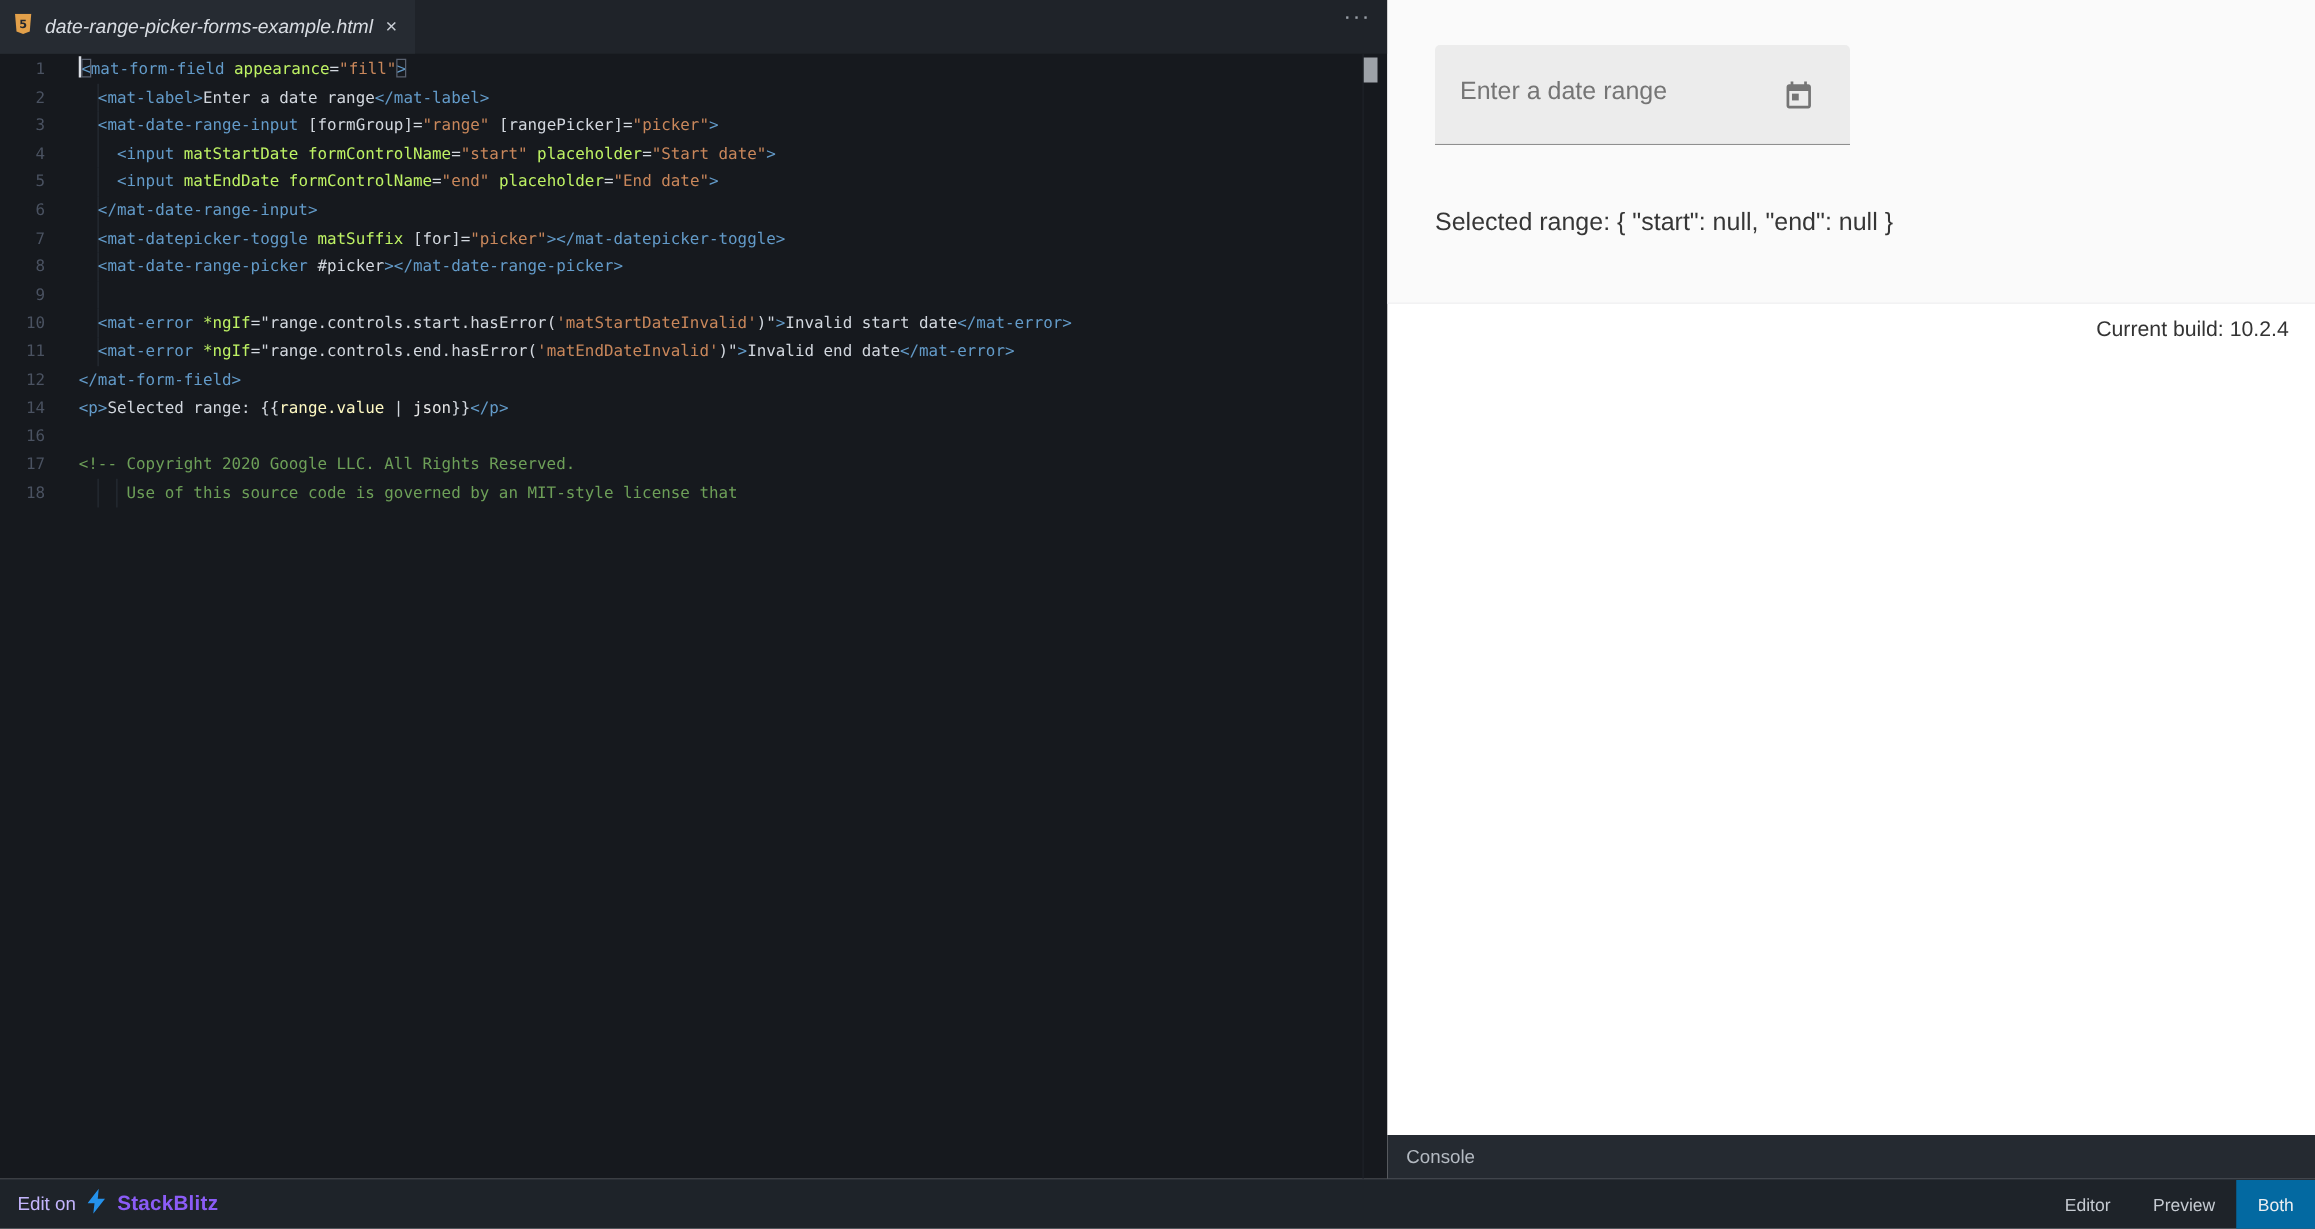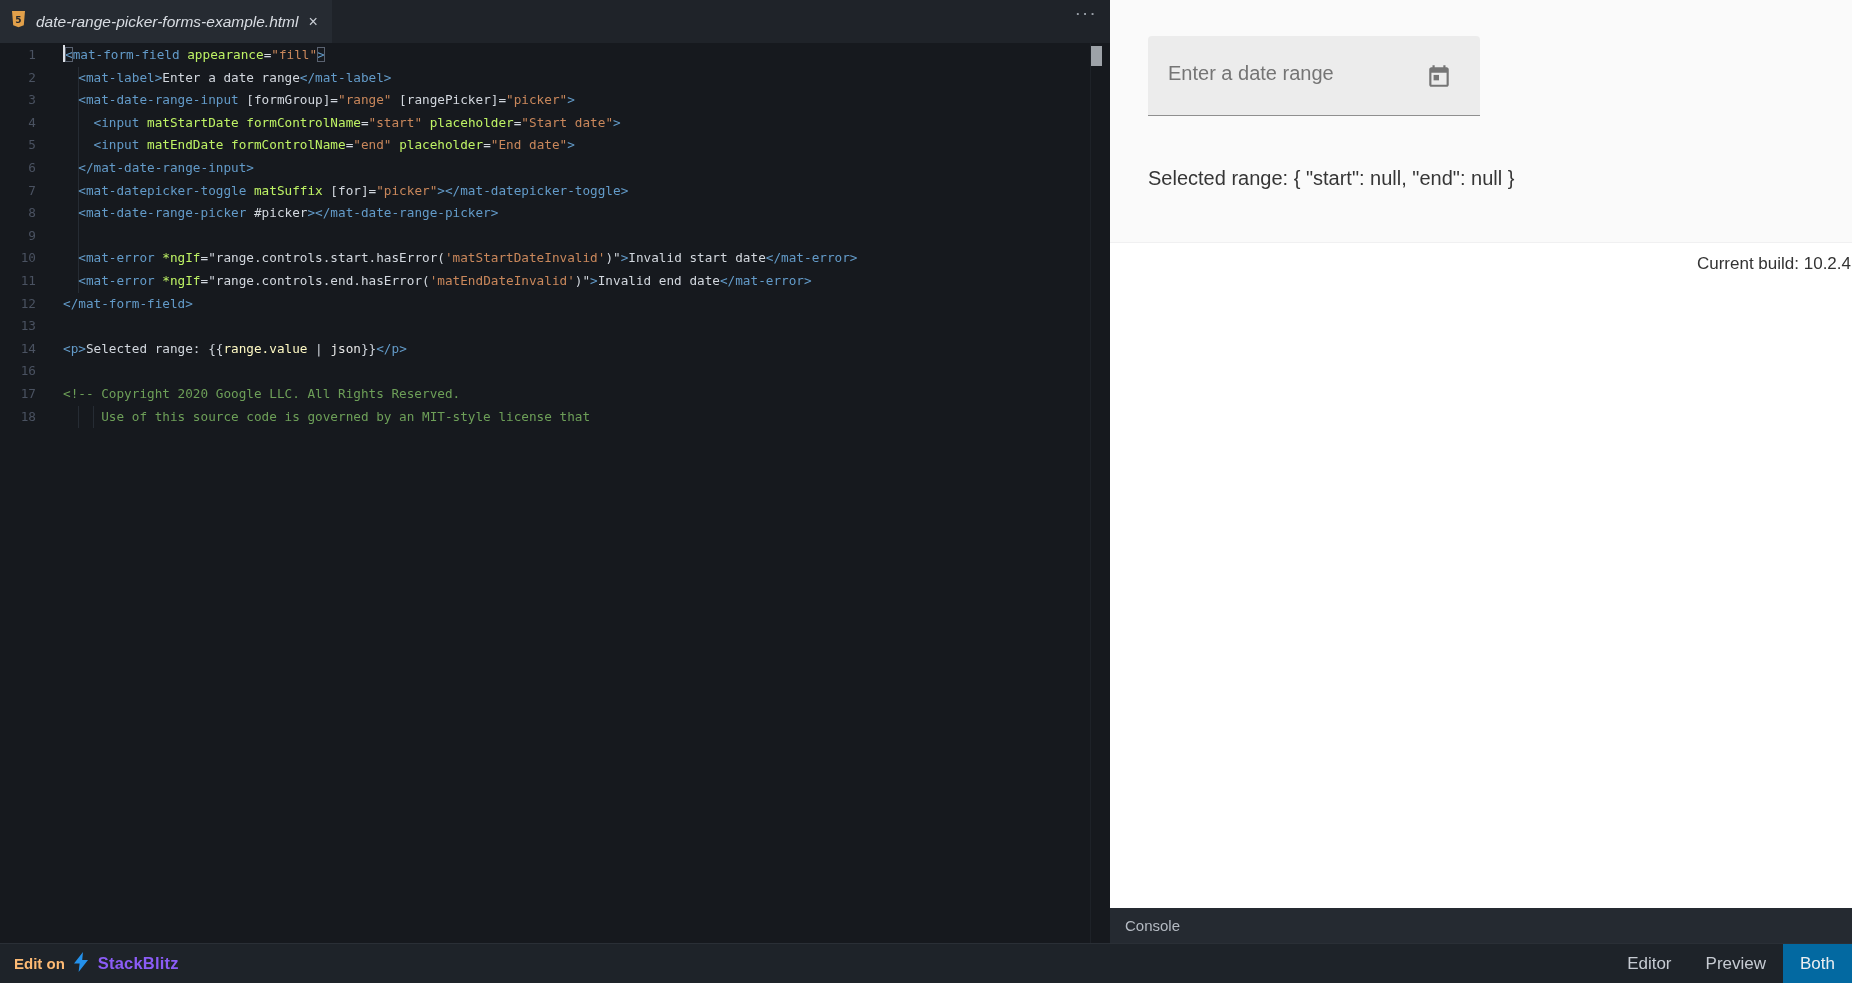--- a/index.html
+++ b/index.html
@@ -38,41 +38,41 @@
 
   
   .preview-pane { position:absolute; left:1110px; top:0; width:742px; height:908px; background:#FFFFFF; }
   .app-area { position:relative; width:100%; height:243px; background:#FAFAFA; border-bottom:1px solid #F0F0F1; }
   .form-field { position:absolute; left:38px; top:36px; width:332px; height:80px; background:#ECECEC;
                 border-radius:4px 4px 0 0; border-bottom:1px solid #8F8F8F; }
   .field-label { position:absolute; left:20px; top:26px; font-size:20px; color:#757575; }
   .calendar-btn { position:absolute; right:26px; top:25px; width:30px; height:30px; display:flex;
                   align-items:center; justify-content:center; }
   .selected-range { position:absolute; left:38px; top:167px; font-size:20px; color:#363636; }
-  .build-note { position:absolute; right:1px; top:254px; font-size:17px; color:#333333; }
+  .build-note { position:absolute; right:21px; top:254px; font-size:17px; color:#333333; }
 
   
   .console-bar { position:absolute; left:1110px; top:908px; width:832px; height:35px; background:#252A31;
                  display:flex; align-items:center; }
   .console-title { padding-left:15px; font-size:15px; color:#B4BAC2; }
   .console-right { margin-left:auto; display:flex; align-items:center; padding-right:12px; }
   .info-badge { width:17px; height:17px; border:1.5px solid #4E86CE; border-radius:50%; color:#4E86CE;
                 font-size:11px; display:flex; align-items:center; justify-content:center; font-weight:bold; }
   .info-count { color:#D5D9DE; font-size:15px; margin:0 10px 0 7px; }
   .console-div { width:1px; height:24px; background:#3A4049; margin-right:12px; }
   .chevron-up { width:22px; height:22px; display:flex; align-items:center; justify-content:center; }
 
   
   .footer { position:absolute; left:0; top:943px; width:1852px; height:40px; background:#1E2329;
             border-top:1px solid #2A2F36; display:flex; align-items:stretch; }
   .footer-left { display:flex; align-items:center; gap:9px; padding-left:14px; }
-  .edit-on { color:#fdba74; font-size:15px;font-weight:bold; }
+  .edit-on { color:#c4b5fd; font-size:15px; }
   .brand { color:#8b5cf6; font-size:16.5px; font-weight:bold; letter-spacing:.2px; }
   .view-tabs { margin-left:auto; display:flex; align-items:stretch; }
-  .vtab { display:flex; align-items:center; padding:0 17px; font-size:17px; color:#C6CBD2; }
+  .vtab { display:flex; align-items:center; padding:0 17px; font-size:14px; color:#C6CBD2; }
   .vtab.active { background:#0369a1; color:#EDEFF1; }
 </style>
 </head>
 <body>
 
 <div class="editor-pane">
   <div class="tabbar">
     <div class="tab">
       <span>
         <svg width="15" height="17" viewBox="0 0 15 17">
@@ -92,21 +92,20 @@
       <div class="line"><span class="ln">3</span><span class="guide g1"></span><span class="ltext"><span class="t">  &lt;mat-date-range-input</span><span class="p"> [formGroup]=</span><span class="s">"range"</span><span class="p"> [rangePicker]=</span><span class="s">"picker"</span><span class="t">&gt;</span></span></div>
       <div class="line"><span class="ln">4</span><span class="guide g1"></span><span class="ltext"><span class="t">    &lt;input</span><span class="p"> </span><span class="a">matStartDate</span><span class="p"> </span><span class="a">formControlName</span><span class="p">=</span><span class="s">"start"</span><span class="p"> </span><span class="a">placeholder</span><span class="p">=</span><span class="s">"Start date"</span><span class="t">&gt;</span></span></div>
       <div class="line"><span class="ln">5</span><span class="guide g1"></span><span class="ltext"><span class="t">    &lt;input</span><span class="p"> </span><span class="a">matEndDate</span><span class="p"> </span><span class="a">formControlName</span><span class="p">=</span><span class="s">"end"</span><span class="p"> </span><span class="a">placeholder</span><span class="p">=</span><span class="s">"End date"</span><span class="t">&gt;</span></span></div>
       <div class="line"><span class="ln">6</span><span class="guide g1"></span><span class="ltext"><span class="t">  &lt;/mat-date-range-input&gt;</span></span></div>
       <div class="line"><span class="ln">7</span><span class="guide g1"></span><span class="ltext"><span class="t">  &lt;mat-datepicker-toggle</span><span class="p"> </span><span class="a">matSuffix</span><span class="p"> [for]=</span><span class="s">"picker"</span><span class="t">&gt;&lt;/mat-datepicker-toggle&gt;</span></span></div>
       <div class="line"><span class="ln">8</span><span class="guide g1"></span><span class="ltext"><span class="t">  &lt;mat-date-range-picker</span><span class="p"> #picker</span><span class="t">&gt;&lt;/mat-date-range-picker&gt;</span></span></div>
       <div class="line"><span class="ln">9</span><span class="guide g1"></span><span class="ltext"></span></div>
       <div class="line"><span class="ln">10</span><span class="guide g1"></span><span class="ltext"><span class="t">  &lt;mat-error</span><span class="p"> </span><span class="a">*ngIf</span><span class="p">="range.controls.start.hasError(</span><span class="s">'matStartDateInvalid'</span><span class="p">)"</span><span class="t">&gt;</span><span class="p">Invalid start date</span><span class="t">&lt;/mat-error&gt;</span></span></div>
       <div class="line"><span class="ln">11</span><span class="guide g1"></span><span class="ltext"><span class="t">  &lt;mat-error</span><span class="p"> </span><span class="a">*ngIf</span><span class="p">="range.controls.end.hasError(</span><span class="s">'matEndDateInvalid'</span><span class="p">)"</span><span class="t">&gt;</span><span class="p">Invalid end date</span><span class="t">&lt;/mat-error&gt;</span></span></div>
       <div class="line"><span class="ln">12</span><span class="ltext"><span class="t">&lt;/mat-form-field&gt;</span></span></div>
-      <div class="line"><span class="ln">13</span><span class="ltext"></span></div>
       <div class="line"><span class="ln">14</span><span class="ltext"><span class="t">&lt;p</span><span class="t">&gt;</span><span class="p">Selected range: {{</span><span class="i">range.value</span><span class="p"> | </span><span class="y">json</span><span class="p">}}</span><span class="t">&lt;/p&gt;</span></span></div>
       <div class="line"><span class="ln">16</span><span class="ltext"></span></div>
       <div class="line"><span class="ln">17</span><span class="ltext"><span class="c">&lt;!-- Copyright 2020 Google LLC. All Rights Reserved.</span></span></div>
       <div class="line"><span class="ln">18</span><span class="guide g1"></span><span class="guide g2"></span><span class="ltext"><span class="c">     Use of this source code is governed by an MIT-style license that</span></span></div>
     </div>
 
   <div class="scroll-track"></div>
   <div class="scroll-thumb"></div>
 </div>
 

